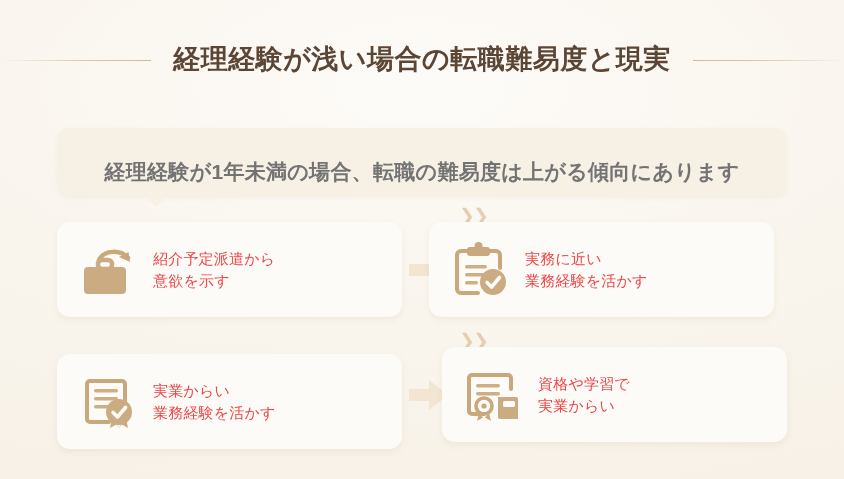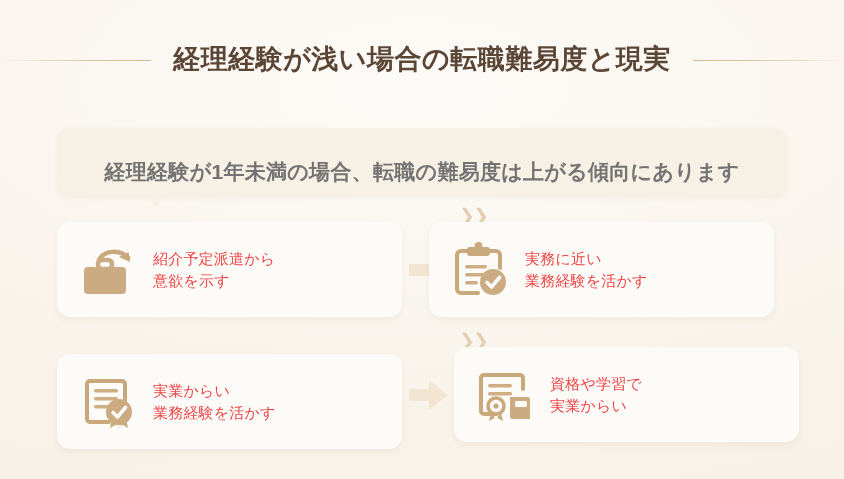--- a/index.html
+++ b/index.html
@@ -104,21 +104,21 @@
     background: #fdfbf8;
     border-radius: 13px;
     box-shadow: 0 3px 7px rgba(172, 140, 100, 0.10);
     display: flex;
     align-items: center;
     padding-left: 18px;
   }
   .card.c1 { left: 0;     top: 0;   }
   .card.c2 { left: 372px; top: 0;   }
   .card.c3 { left: 0;     top: 132px; }
-  .card.c4 { left: 385px; top: 125px; margin-left: 12px; }
+  .card.c4 { left: 385px; top: 125px; }
 
   .card-icon {
     flex: 0 0 auto;
     width: 66px;
     height: 62px;
     display: flex;
     align-items: center;
     justify-content: center;
     margin-right: 12px;
   }

